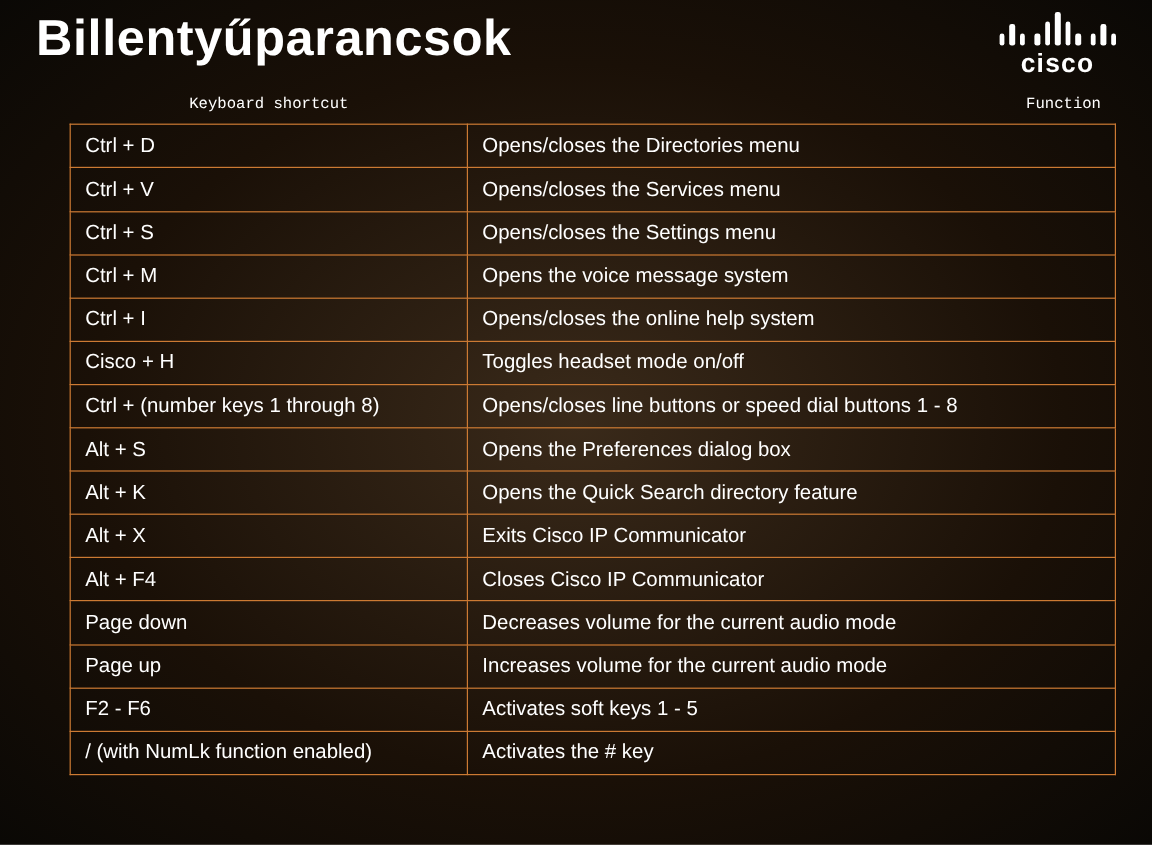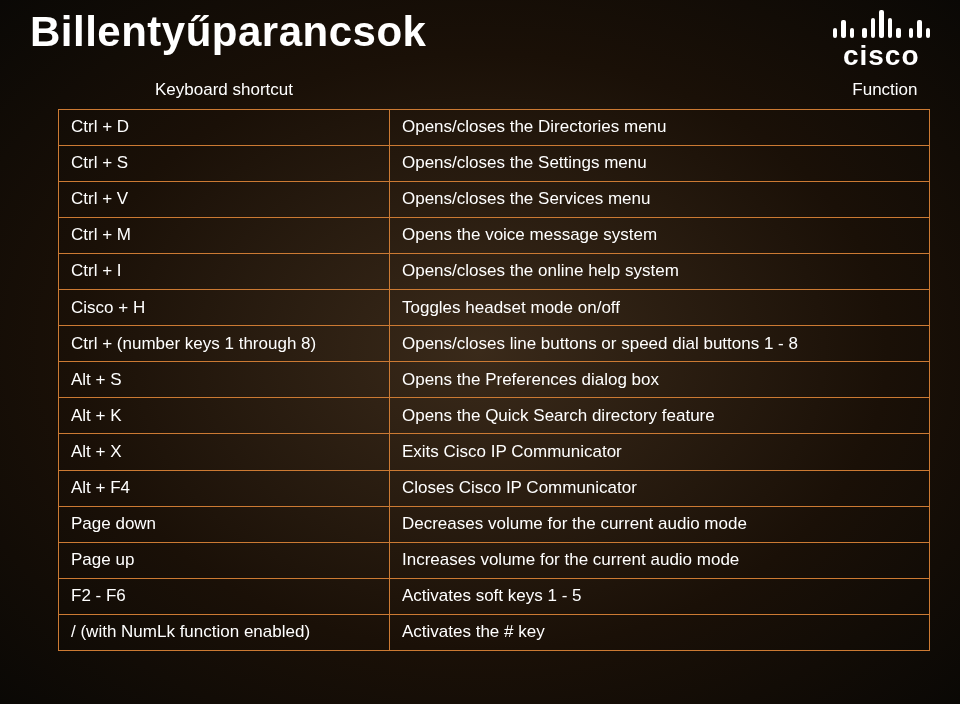--- a/index.html
+++ b/index.html
@@ -31,21 +31,21 @@
     gap: 4px;
     height: 30px;
   }
   .cisco-bars span {
     display: inline-block;
     width: 4.5px;
     background: #fff;
     border-radius: 2px;
   }
   .cisco-text {
-    font-size: 28px;
+    font-size: 22px;
     font-weight: 700;
     letter-spacing: 1px;
     margin-top: 2px;
   }
   .table-wrap {
     position: absolute;
     top: 72px;
     left: 58px;
     right: 30px;
   }
@@ -57,21 +57,22 @@
     text-align: left;
     font-weight: 400;
     padding: 6.5px 12px;
     font-size: 17px;
     line-height: 1.3;
     vertical-align: top;
   }
   th {
     text-align: center;
     font-weight: 400;
-    font-size: 17px;
+    font-size: 13px;
+    font-family: Liberation Mono, monospace;
   }
   thead th:first-child { text-align: center; }
   tbody tr td {
     border: 1px solid #cc7a33;
   }
   thead tr th {
     border: none;
     padding-bottom: 8px;
   }
   td:first-child { width: 38%; }
@@ -107,26 +108,26 @@
         <th>Keyboard shortcut</th>
         <th style="text-align:right; padding-left:40px;">Function</th>
       </tr>
     </thead>
     <tbody id="rows">
         <tr>
           <td>Ctrl + D</td>
           <td>Opens/closes the Directories menu</td>
         </tr>
         <tr>
+          <td>Ctrl + V</td>
+          <td>Opens/closes the Services menu</td>
+        </tr>
+        <tr>
           <td>Ctrl + S</td>
           <td>Opens/closes the Settings menu</td>
-        </tr>
-        <tr>
-          <td>Ctrl + V</td>
-          <td>Opens/closes the Services menu</td>
         </tr>
         <tr>
           <td>Ctrl + M</td>
           <td>Opens the voice message system</td>
         </tr>
         <tr>
           <td>Ctrl + I</td>
           <td>Opens/closes the online help system</td>
         </tr>
         <tr>

